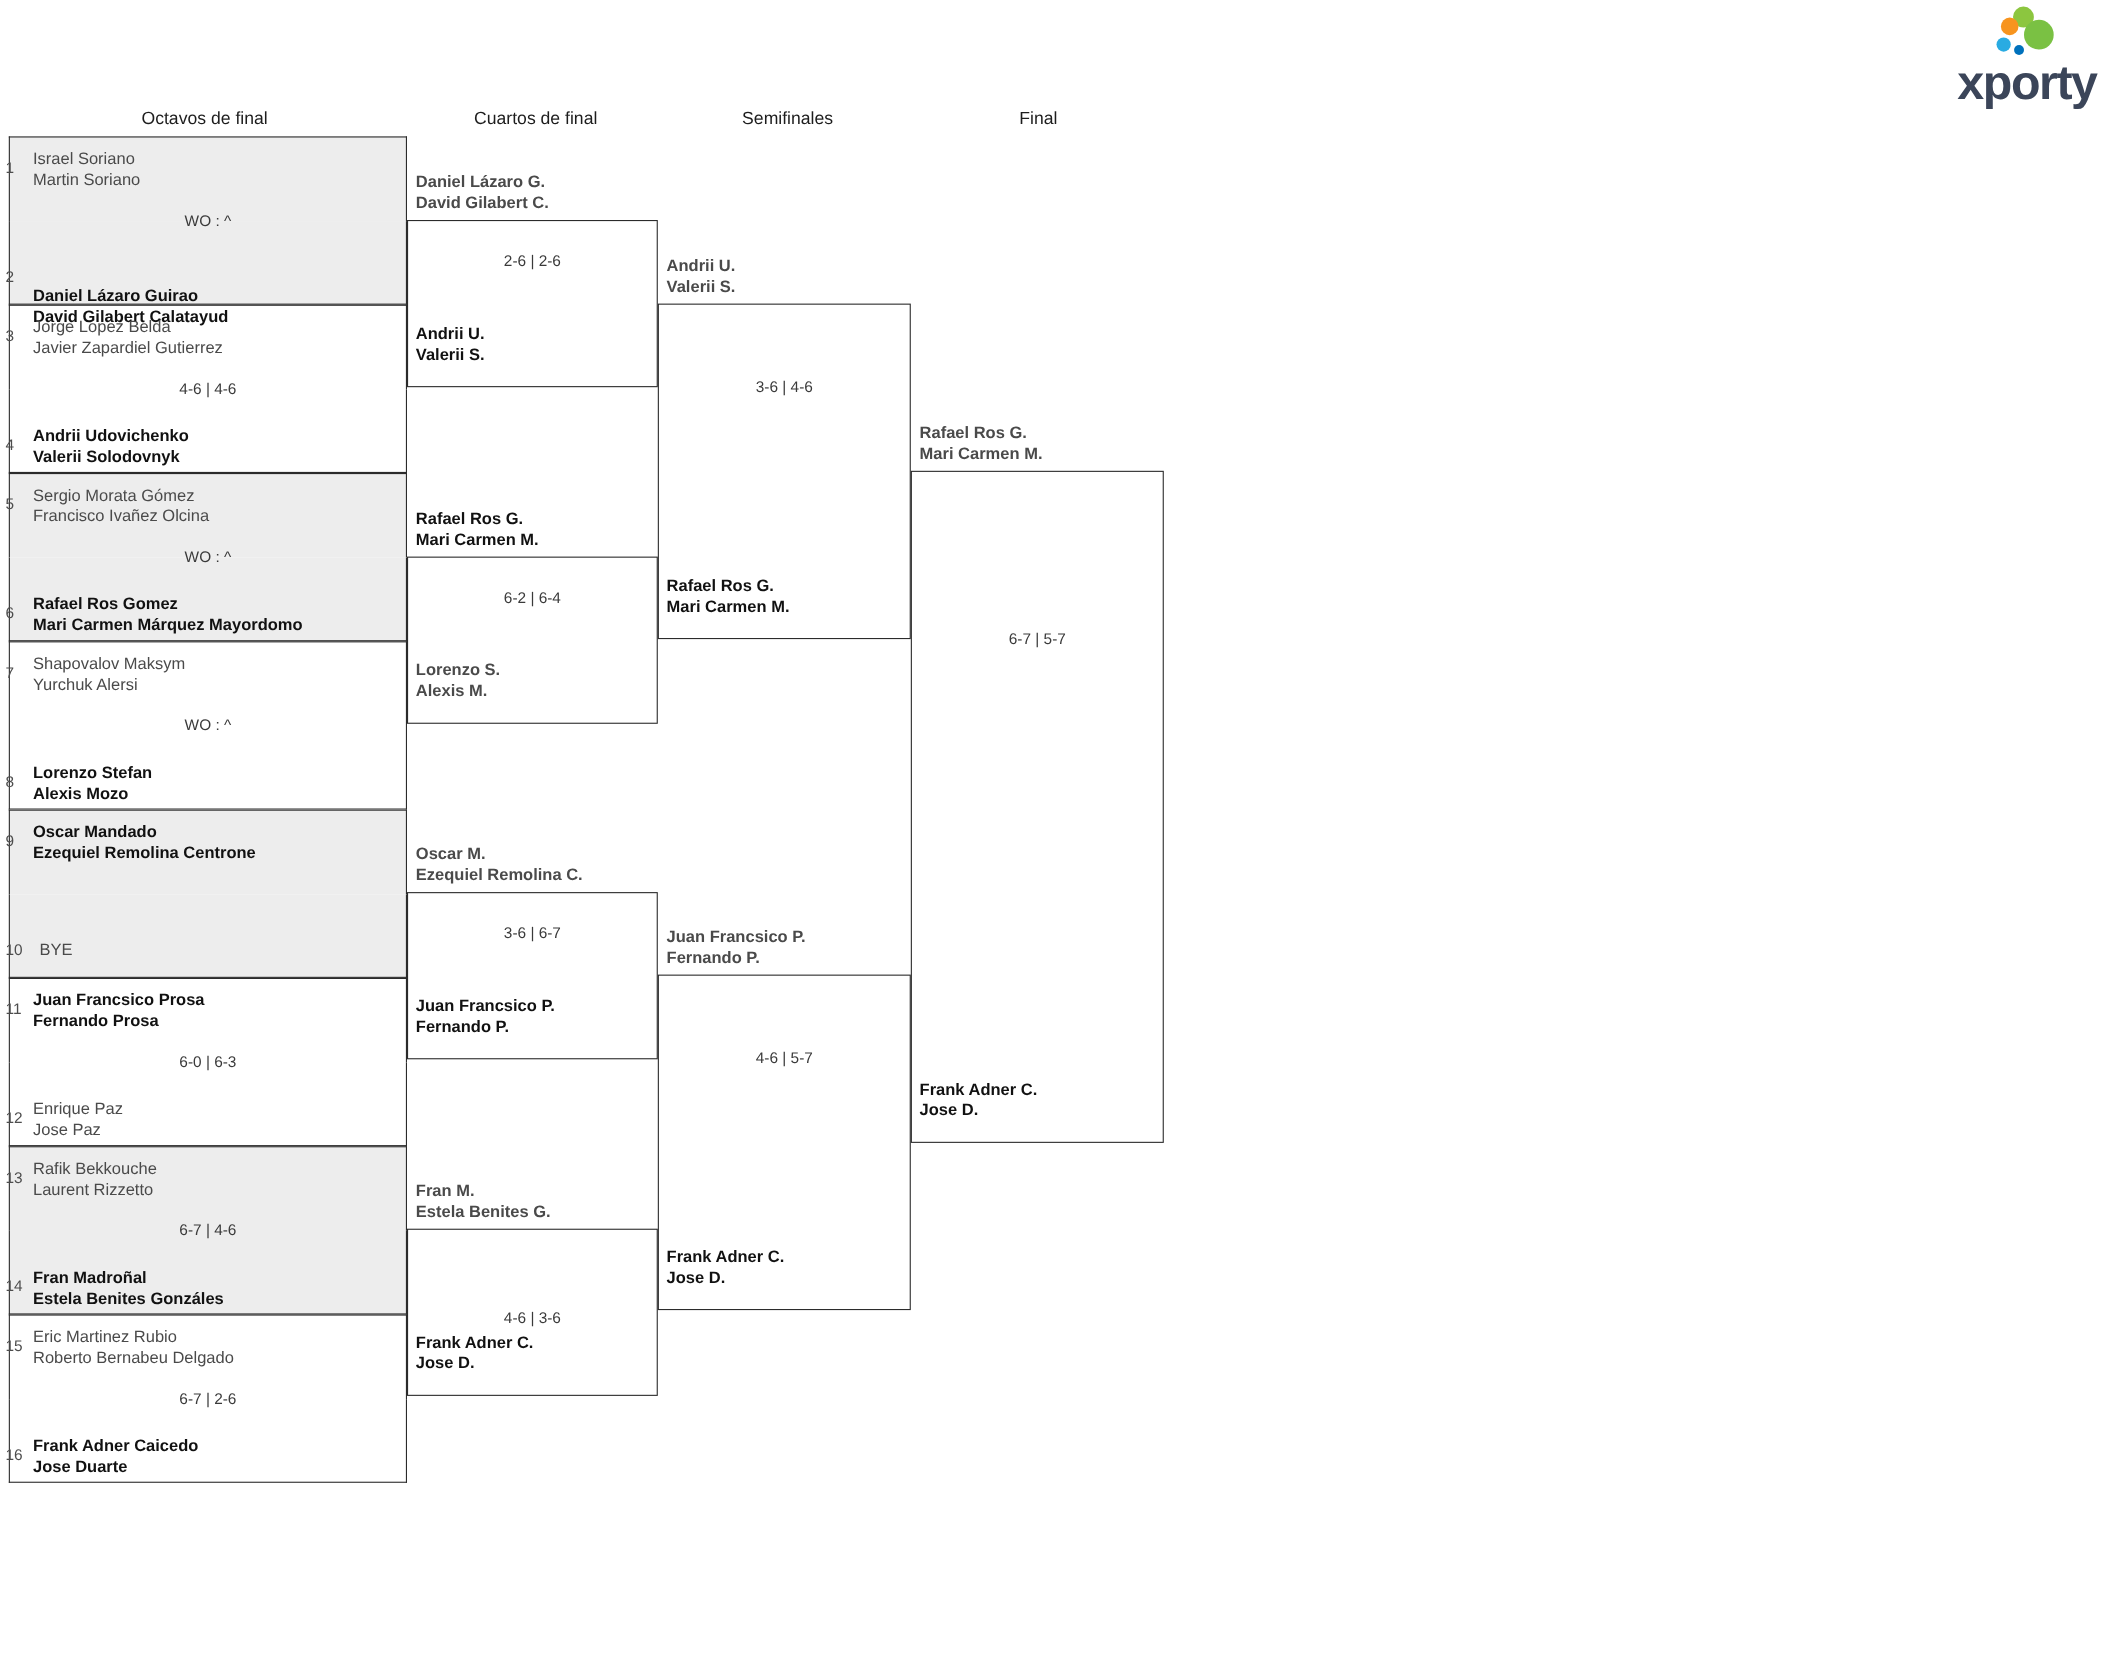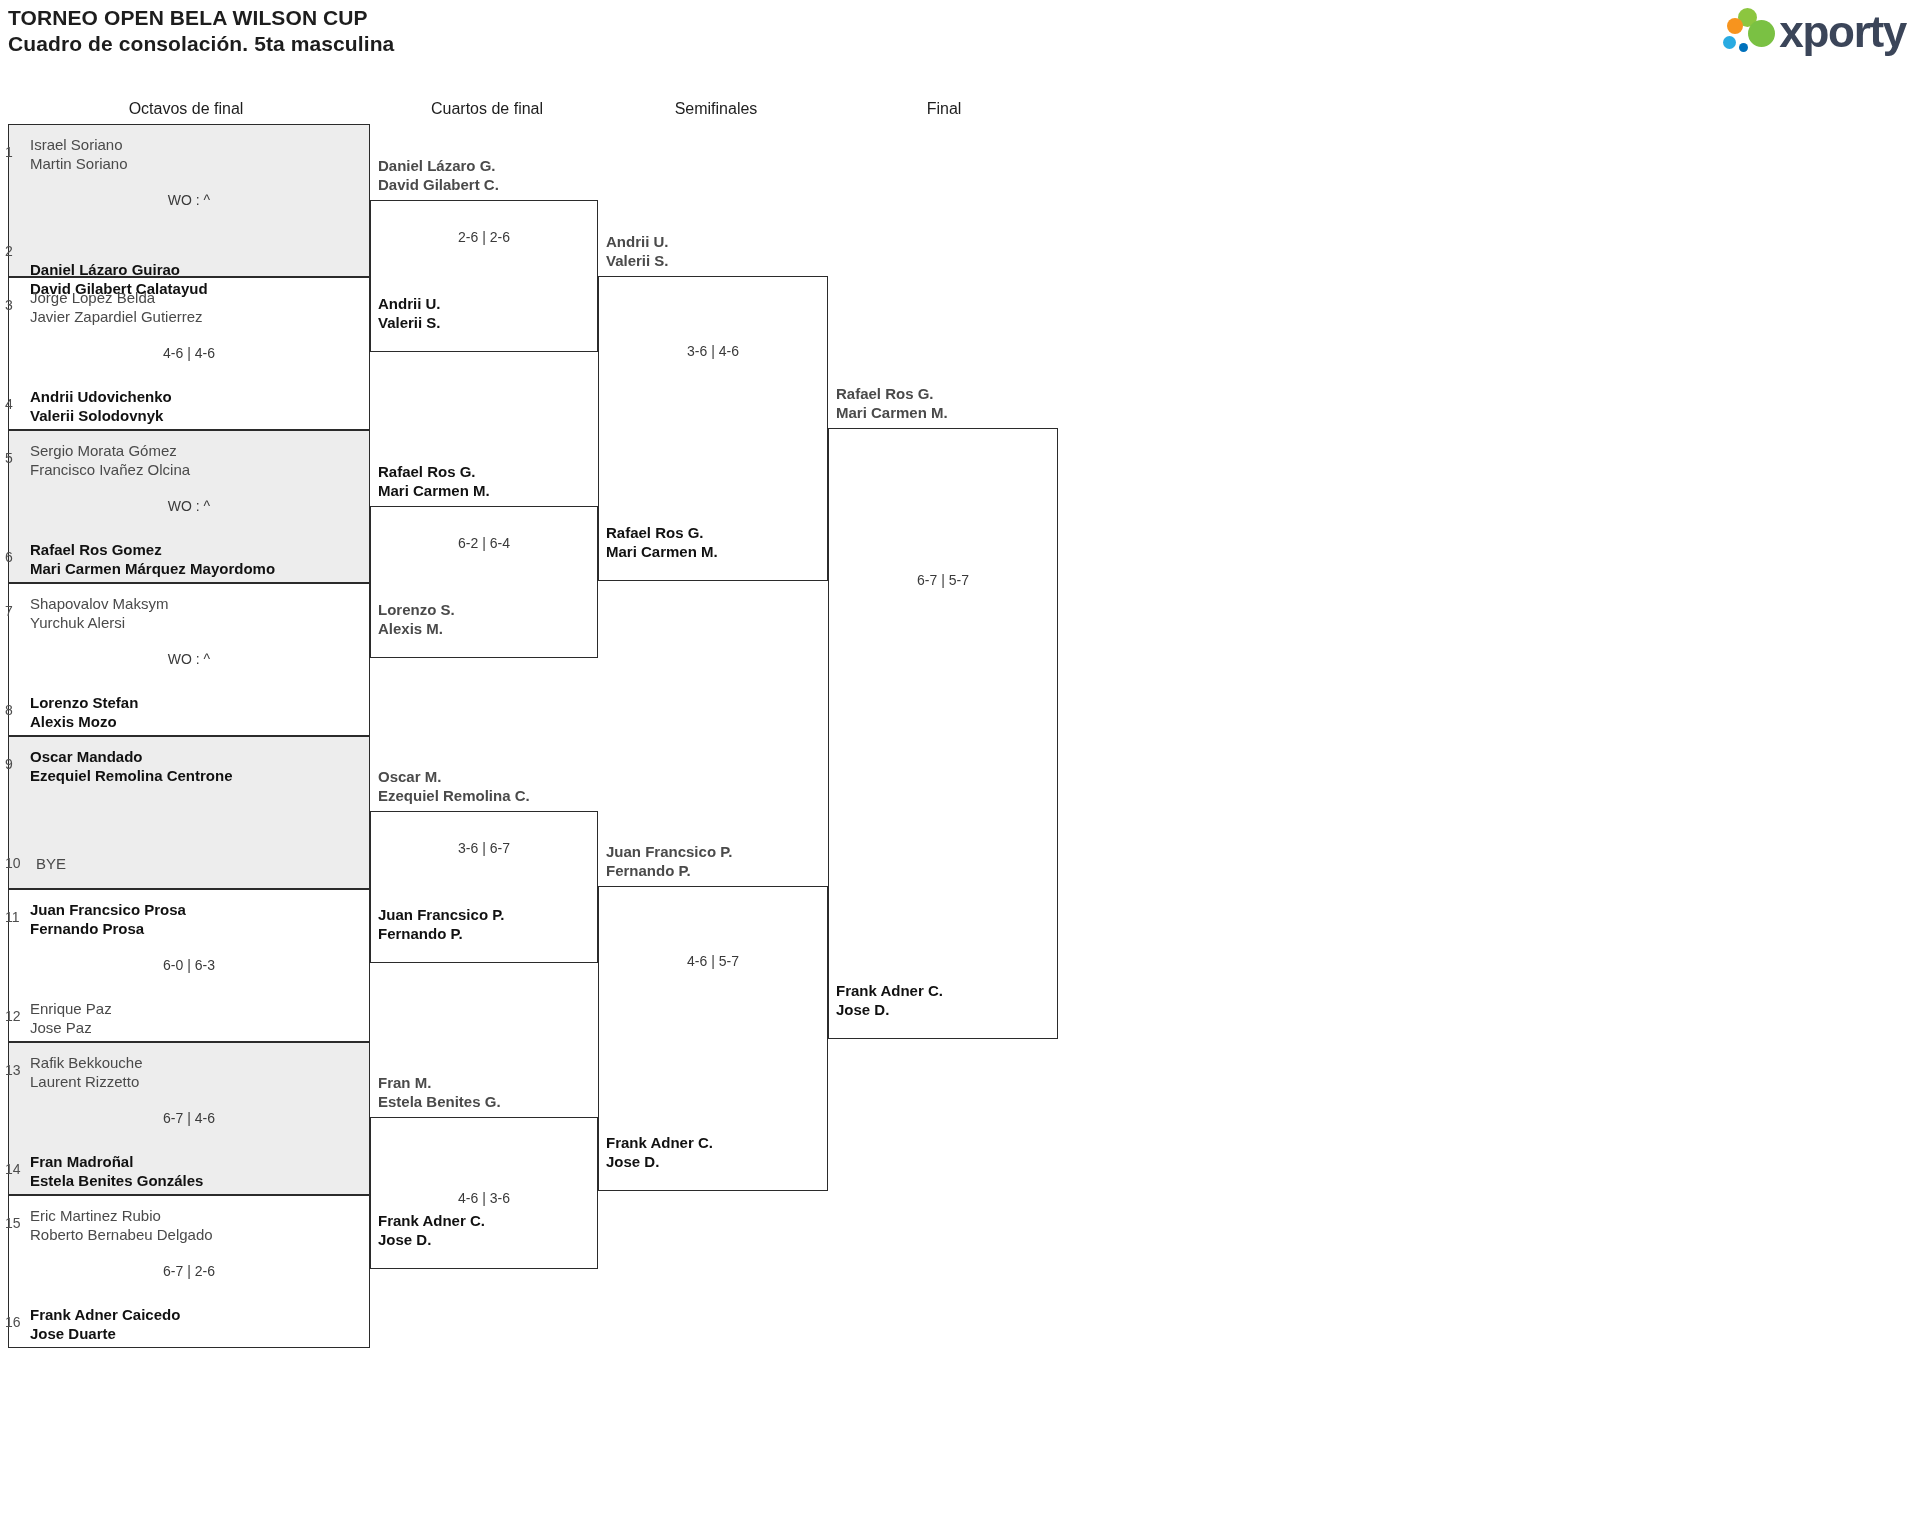--- a/index.html
+++ b/index.html
@@ -44,20 +44,21 @@
   }
 
   
   #logo {
     position: absolute;
     right: 14px;
     top: 6px;
     height: 52px;
     display: flex;
     align-items: center;
+    flex-direction: column;
   }
   #logo-mark {
     position: relative;
     width: 52px;
     height: 48px;
     margin-right: 4px;
     flex: none;
   }
   .dot { position: absolute; border-radius: 50%; }
   .dot.g1 { width: 19px; height: 19px; background: #8cc63f; left: 15px; top: 0px; }
@@ -158,24 +159,20 @@
     white-space: nowrap;
   }
   .entrant.winner { font-weight: bold; color: #111111; }
   .entrant.loser  { font-weight: bold; color: #4a4a4a; }
   .entrant .nm { display: block; }
 </style>
 </head>
 <body>
 
 <div id="header">
-  <div id="title-block">
-    <div class="title-line1">TORNEO OPEN BELA WILSON CUP</div>
-    <div class="title-line2">Cuadro de consolación. 5ta masculina</div>
-  </div>
   <div id="logo">
     <div id="logo-mark">
       <span class="dot g1"></span>
       <span class="dot g2"></span>
       <span class="dot o1"></span>
       <span class="dot b1"></span>
       <span class="dot b2"></span>
     </div>
     <div id="logo-text">xporty</div>
   </div>

